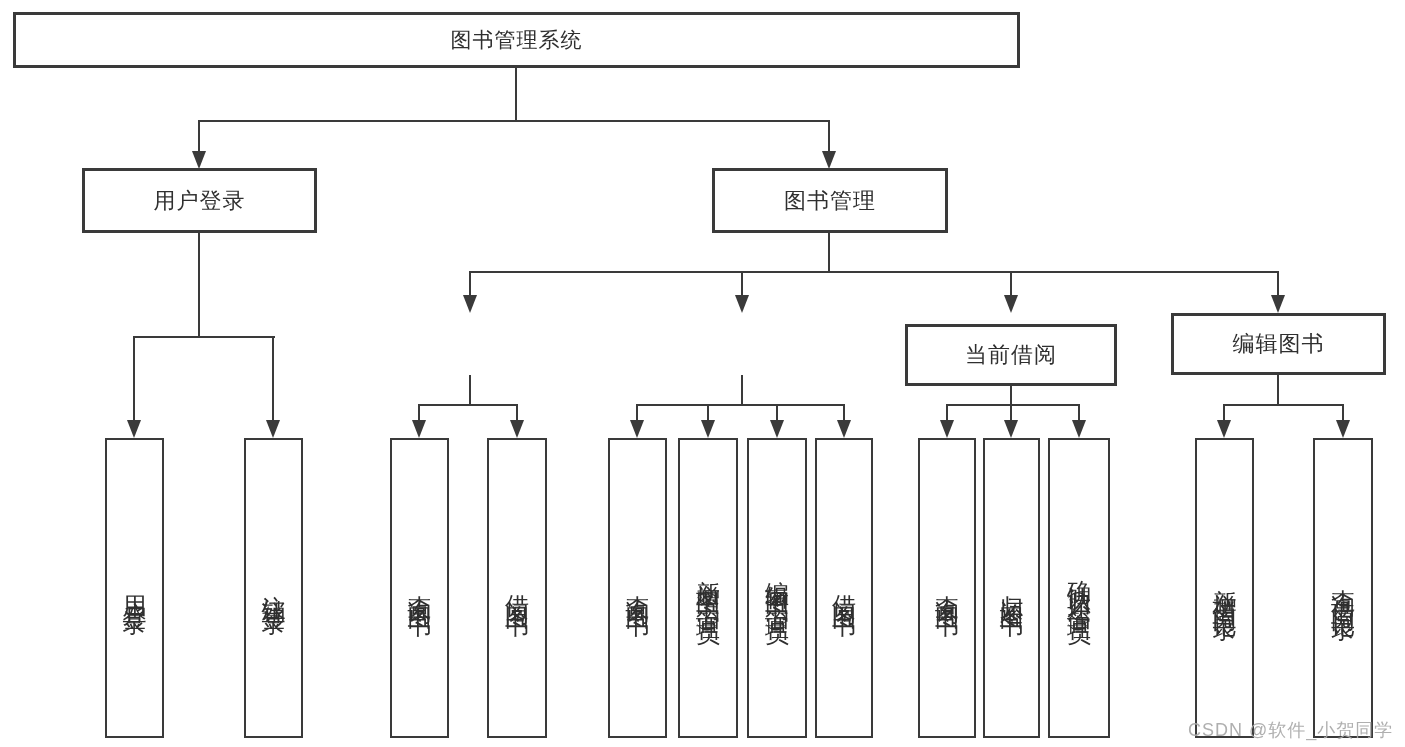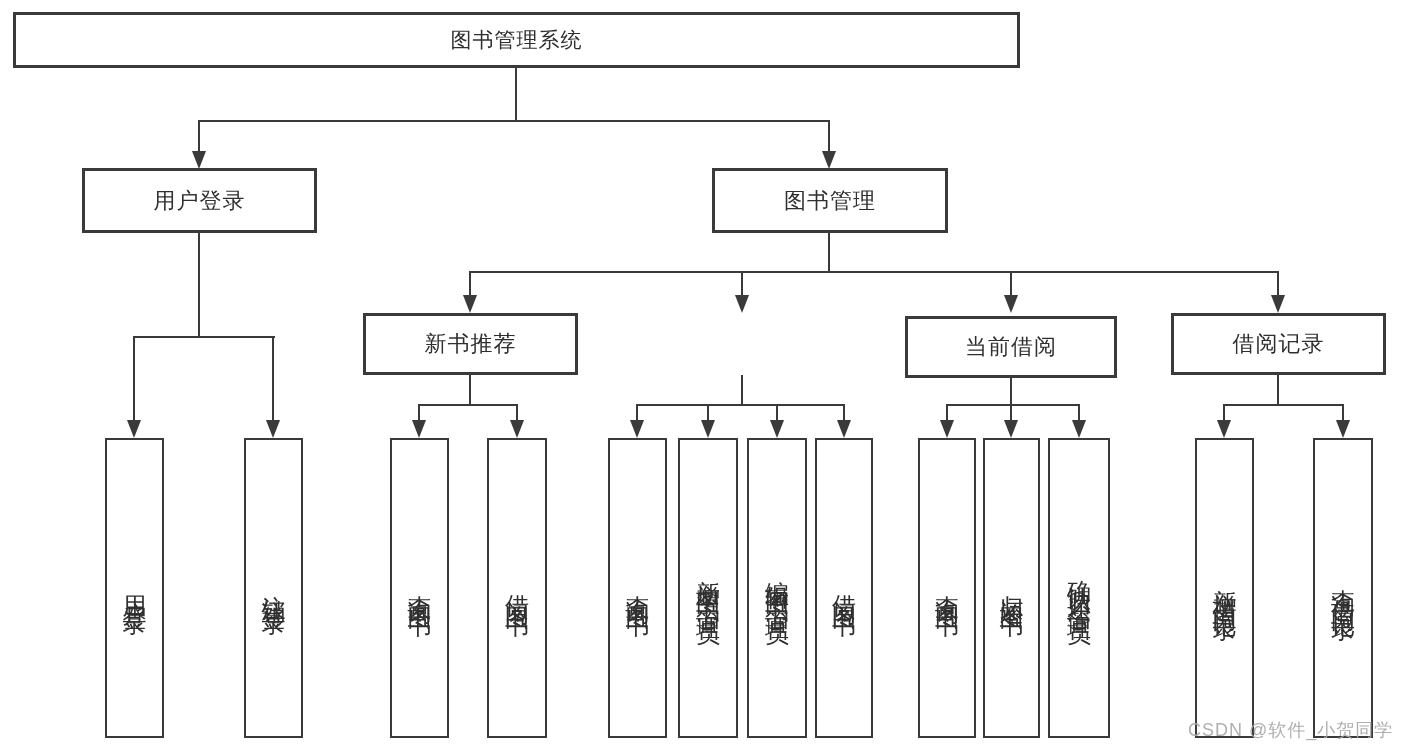--- a/index.html
+++ b/index.html
@@ -66,28 +66,25 @@
   <div class="hl" style="left:469px;top:271px;width:810px;"></div>
   <div class="vl" style="left:469px;top:271px;height:26px;"></div>
   <div class="ar" style="left:463px;top:295px;"></div>
   <div class="vl" style="left:741px;top:271px;height:26px;"></div>
   <div class="ar" style="left:735px;top:295px;"></div>
   <div class="vl" style="left:1010px;top:271px;height:26px;"></div>
   <div class="ar" style="left:1004px;top:295px;"></div>
   <div class="vl" style="left:1277px;top:271px;height:26px;"></div>
   <div class="ar" style="left:1271px;top:295px;"></div>
 
-  <div class="node" style="left:363px;top:313px;width:215px;height:62px;">
-    <span>新书推荐</span>
-  </div>
-  <div class="node" style="left:905px;top:316px;width:212px;height:62px;">
+  <div class="node" style="left:905px;top:324px;width:212px;height:62px;">
     <span>当前借阅</span>
   </div>
   <div class="node" style="left:1171px;top:313px;width:215px;height:62px;">
-    <span>借阅记录</span>
+    <span>编辑图书</span>
   </div>
 
   <div class="vl" style="left:469px;top:375px;height:31px;"></div>
   <div class="hl" style="left:418px;top:404px;width:100px;"></div>
   <div class="vl" style="left:418px;top:404px;height:18px;"></div>
   <div class="ar" style="left:412px;top:420px;"></div>
   <div class="vl" style="left:516px;top:404px;height:18px;"></div>
   <div class="ar" style="left:510px;top:420px;"></div>
 
   <div class="vl" style="left:741px;top:375px;height:31px;"></div>

